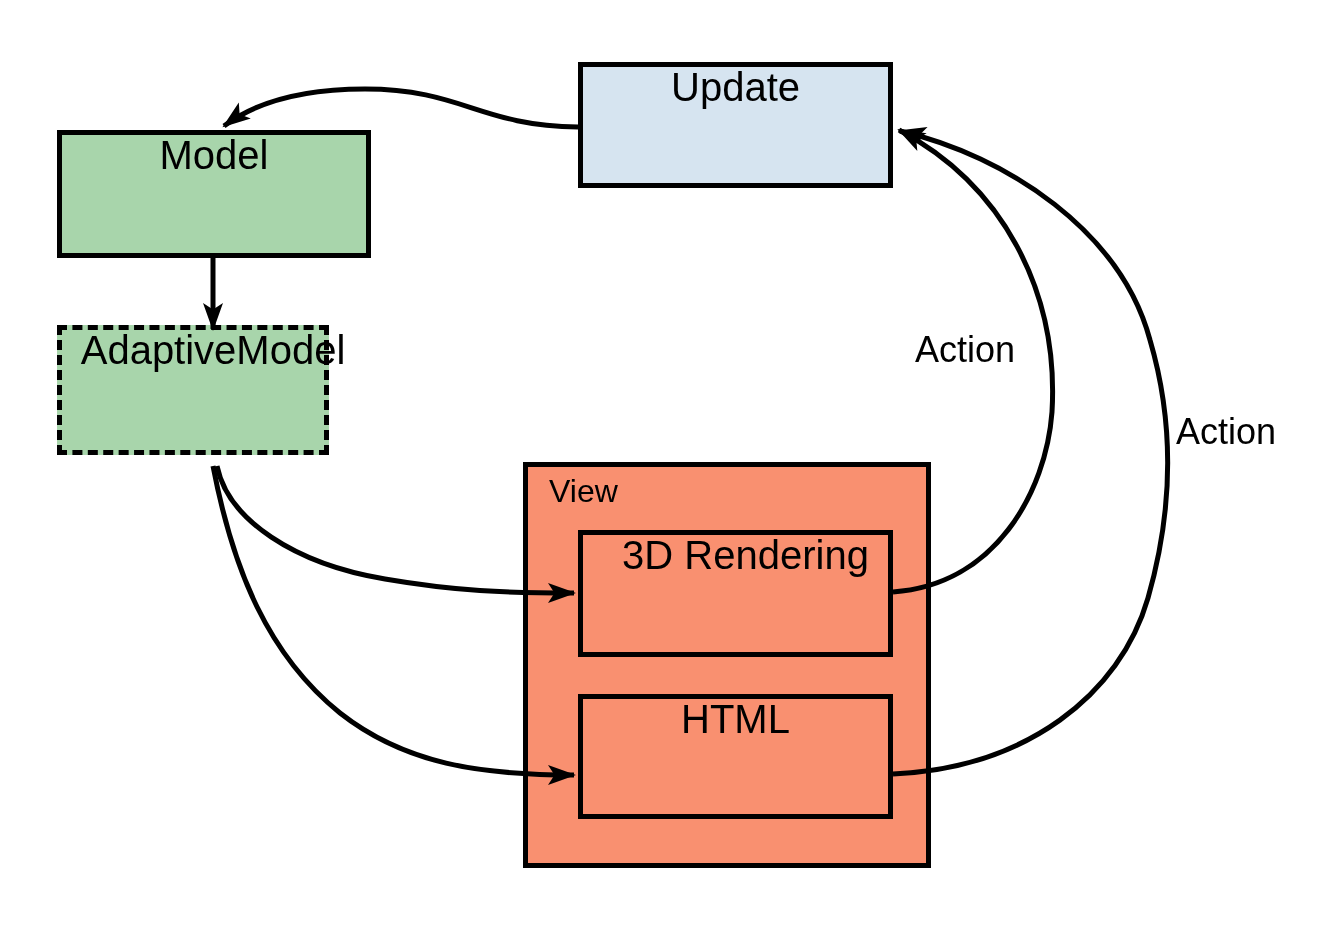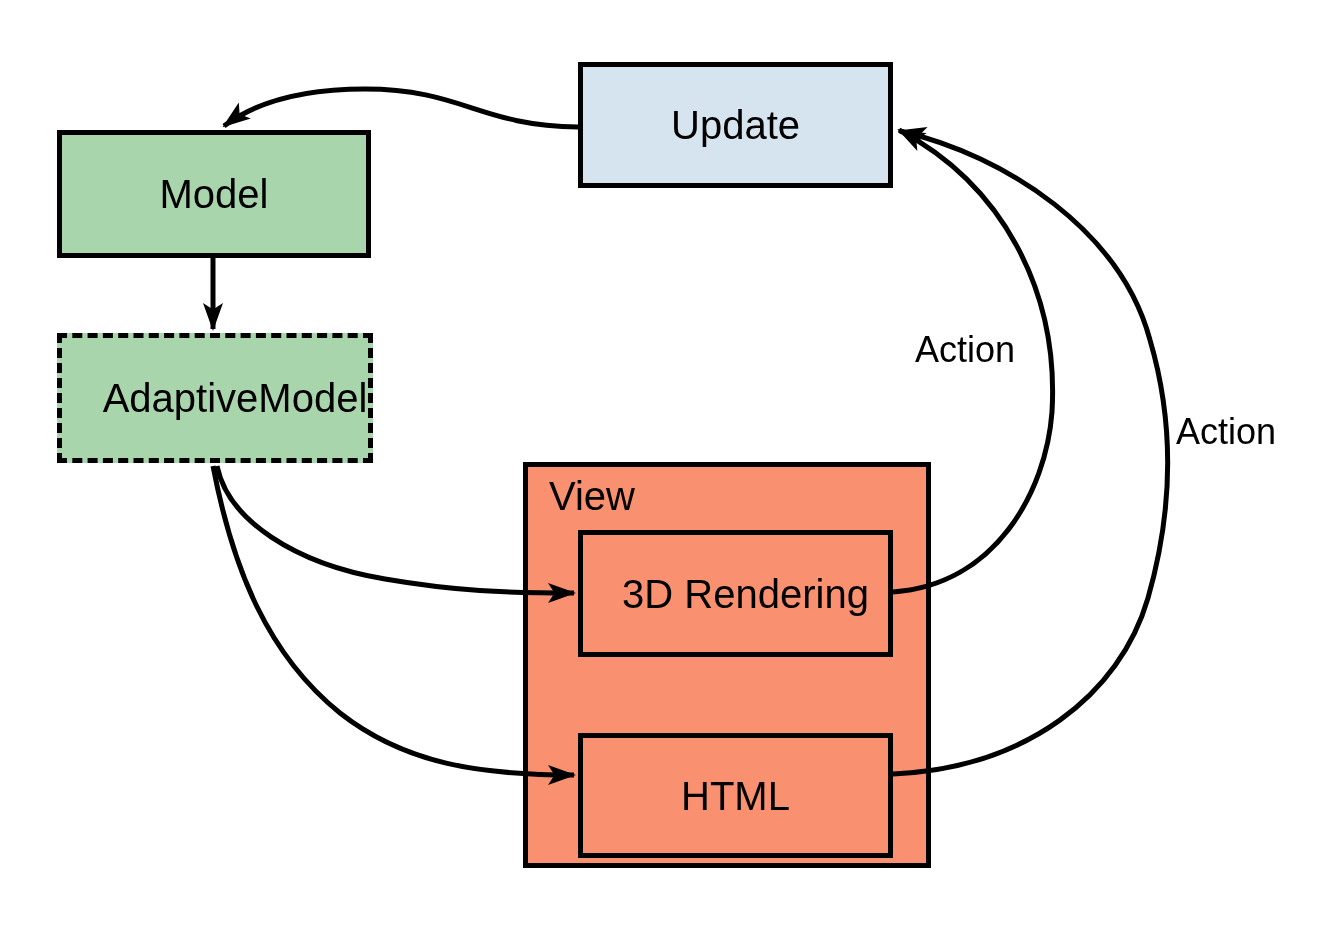--- a/index.html
+++ b/index.html
@@ -14,42 +14,41 @@
     height: 930px;
     background: var(--background, #fff);
     overflow: hidden;
     color: #000;
   }
   .node {
     position: absolute;
     box-sizing: border-box;
     border: 5px solid var(--stroke, #000);
     display: flex;
-    align-items: center;
     justify-content: center;
     font-size: 40px;
     line-height: 1;
     white-space: nowrap;
   }
   .node-green  { background: var(--node-green, #a8d5ab); }
   .node-blue   { background: var(--node-blue, #d6e4f0); }
   .node-salmon { background: var(--node-salmon, #f99070); }
 
   .node-update        { left: 578px; top: 62px;  width: 315px; height: 126px; }
   .node-model         { left: 57px;  top: 130px; width: 314px; height: 128px; }
-  .node-adaptivemodel { left: 57px;  top: 333px; width: 316px; height: 130px; border-style: dashed; padding-left: 40px; }
+  .node-adaptivemodel { left: 57px;  top: 325px; width: 272px; height: 130px; border-style: dashed; padding-left: 40px; }
   .group-view         { left: 523px; top: 462px; width: 408px; height: 406px; position: absolute; box-sizing: border-box; border: 5px solid var(--stroke, #000); background: var(--node-salmon, #f99070); }
   .node-3d            { left: 578px; top: 530px; width: 315px; height: 127px; padding-left: 20px; }
-  .node-html          { left: 578px; top: 733px; width: 315px; height: 125px; }
+  .node-html          { left: 578px; top: 694px; width: 315px; height: 125px; }
 
   .view-title {
     position: absolute;
     left: 549px;
     top: 474px;
-    font-size: 40px;
+    font-size: 32px;
     line-height: 1.1;
   }
   .edge-label {
     position: absolute;
     font-size: 36px;
     line-height: 1.1;
     white-space: nowrap;
   }
   .edge-label-action-inner { left: 915px;  top: 330px; }
   .edge-label-action-outer { left: 1176px; top: 412px; }

